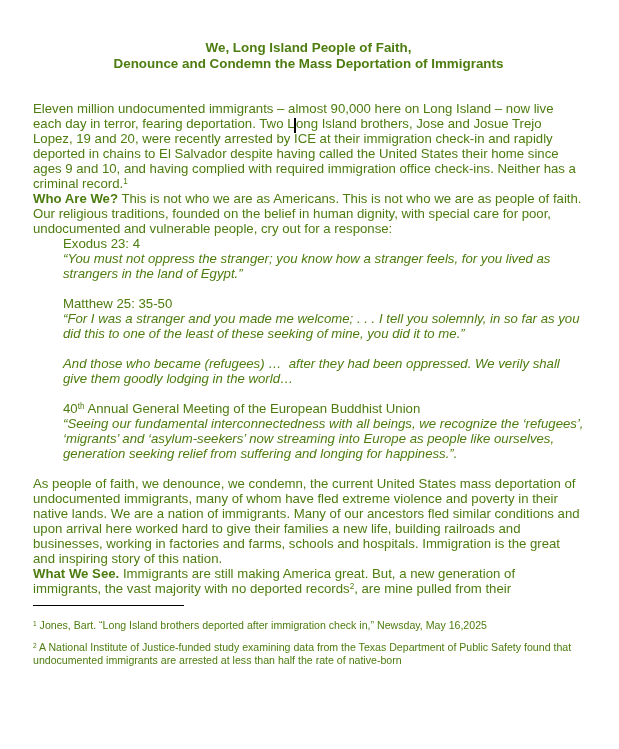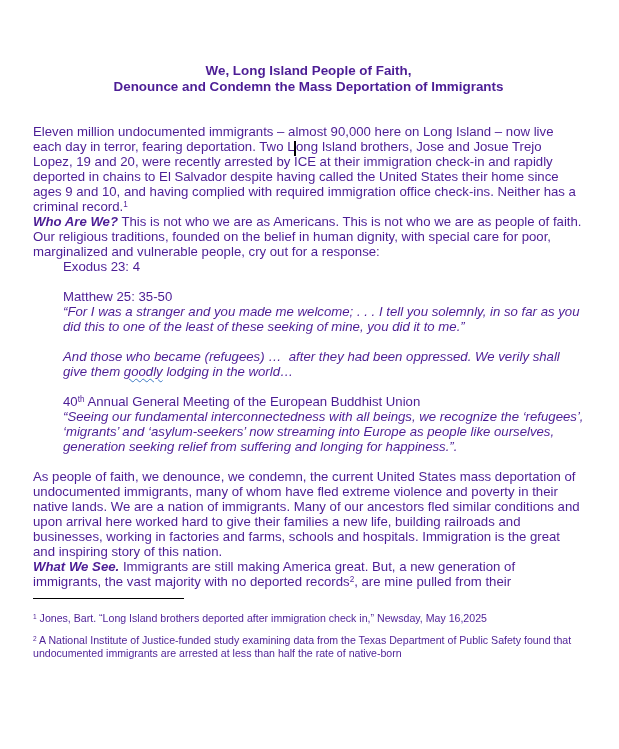--- a/index.html
+++ b/index.html
@@ -5,59 +5,58 @@
   html, body {
     margin: 0;
     padding: 0;
     background: #ffffff;
   }
   .page {
     position: relative;
     width: 619px;
     height: 749px;
     background: #ffffff;
-    color: #4c1d95;
+    color: #4d7c0f;
     font-family: "Liberation Sans", sans-serif;
     font-size: 13.2px;
     line-height: 15px;
     overflow: hidden;
     box-sizing: border-box;
-    padding: 63px 35px 0 33px;
+    padding: 40px 35px 0 33px;
   }
   .title {
     font-size: 13.4px;
     font-weight: bold;
     text-align: center;
     line-height: 16px;
     margin: 0 0 29px 0;
   }
   .title-line { display: block; }
   .block { margin: 0 0 15px 0; }
   .para { margin: 0; }
   .bind-text { white-space: pre-wrap; }
-  .lead-bold { font-weight: bold; font-style: italic; }
+  .lead-bold { font-weight: bold; }
   .quote-block { margin-left: 30px; }
   .quote-text { font-style: italic; }
   sup.fnref {
     font-size: 0.62em;
     line-height: 0;
     vertical-align: baseline;
     position: relative;
     top: -0.45em;
   }
   .caret {
     display: inline-block;
     width: 1.5px;
     height: 15px;
     background: #000000;
     vertical-align: text-bottom;
     margin-bottom: -2px;
   }
   .squiggle {
-    text-decoration: underline;
     text-decoration-style: wavy;
     text-decoration-color: #3b78c3;
     text-decoration-thickness: 1px;
     text-underline-offset: 2px;
     margin-top: 17px;
   }
   .fn-separator {
     width: 151px;
     height: 0;
     border-top: 1.3px solid #000000;
@@ -75,24 +74,25 @@
 
 <div class="page">
 
   <h1 class="title">
       <span class="title-line">We, Long Island People of Faith,</span>
       <span class="title-line">Denounce and Condemn the Mass Deportation of Immigrants</span>
     </h1>
 
   <p class="para block"><span class="bind-text">Eleven million undocumented immigrants – almost 90,000 here on Long Island – now live each day in terror, fearing deportation. Two L</span><span class="caret"></span><span class="bind-text">ong Island brothers, Jose and Josue Trejo Lopez, 19 and 20, were recently arrested by ICE at their immigration check-in and rapidly deported in chains to El Salvador despite having called the United States their home since ages 9 and 10, and having complied with required immigration office check-ins. Neither has a criminal record.</span><sup class="fnref">1</sup></p>
 
-  <p class="para block"><span class="lead-bold bind-text">Who Are We?</span><span class="bind-text"> This is not who we are as Americans. This is not who we are as people of faith.  Our religious traditions, founded on the belief in human dignity, with special care for poor, marginalized and vulnerable people, cry out for a response:</span></p>
+  <p class="para block"><span class="lead-bold bind-text">Who Are We?</span><span class="bind-text"> This is not who we are as Americans. This is not who we are as people of faith.  Our religious traditions, founded on the belief in human dignity, with special care for poor, undocumented and vulnerable people, cry out for a response:</span></p>
 
   <div class="quote-block block">
     <p class="para"><span class="bind-text">Exodus 23: 4</span></p>
+    <p class="para quote-text"><span class="bind-text">“You must not oppress the stranger; you know how a stranger feels, for you lived as strangers in the land of Egypt.”</span></p>
   </div>
 
   <div class="quote-block block">
     <p class="para"><span class="bind-text">Matthew 25: 35-50</span></p>
     <p class="para quote-text"><span class="bind-text">“For I was a stranger and you made me welcome; . . . I tell you solemnly, in so far as you did this to one of the least of these seeking of mine, you did it to me.”</span></p>
   </div>
 
   <div class="quote-block block">
     <p class="para quote-text"><span class="bind-text">And those who became (refugees) …  after they had been oppressed. We verily shall give them </span><span class="bind-text squiggle">goodly</span><span class="bind-text"> lodging in the world…</span></p>
   </div>

